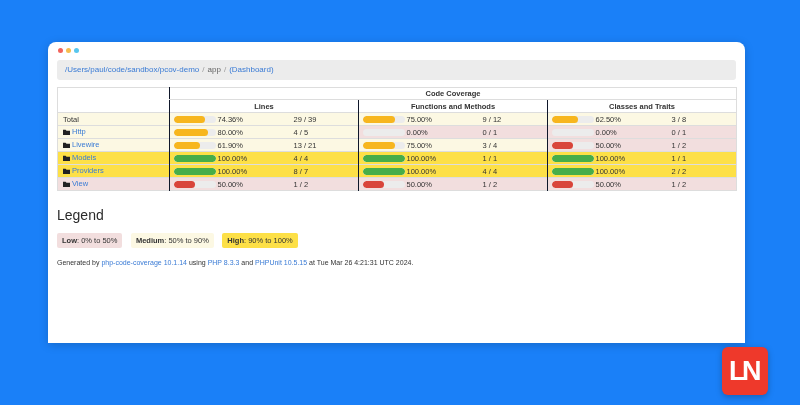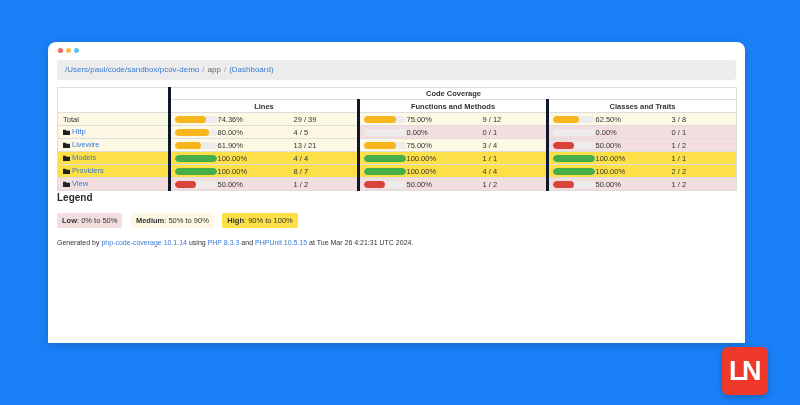--- a/index.html
+++ b/index.html
@@ -33,37 +33,37 @@
     font-size:7.5px; color:#333; border:1px solid #ddd;
   }
   col.c-name { width:112px; }
   col.c-bar { width:48px; } col.c-pct { width:76px; } col.c-ratio { width:65px; }
   th,td { padding:0; font-weight:normal; vertical-align:middle; }
   thead th { font-weight:bold; text-align:center; height:12px; }
   thead tr.group-row th { height:13px; }
   thead tr.title-row th.span-all { border-bottom:1px solid #ddd; }
   tbody tr { border-top:1px solid #ddd; }
   tbody td { height:13px; }
-  .bl { border-left:3px solid #0f172a; }
+  .bl { border-left:1px solid #0f172a; }
   .name-cell { padding-left:5px; text-align:left; white-space:nowrap; }
   .name-cell a { color:#3a7bd5; text-decoration:none; }
   .name-cell .total-label { color:#333; }
   .folder-icon { display:inline-block; vertical-align:-1px; margin-right:2px; }
   .pct-cell, .ratio-cell { text-align:left; padding-right:5px; }
   .bar-cell { padding-left:4px; }
   .bar { width:42px; height:7px; background:#ececec; border-radius:4px; overflow:hidden; }
   .bar-fill { height:100%; border-radius:4px; }
   .fill-warning { background:#f7b61e; }
   .fill-success { background:#47ad49; }
   .fill-danger  { background:#d9443a; }
   .warning { background:#fcf8e3; }
   .success { background:#fde047; }
   .danger  { background:#f2dede; }
   
-  .legend-heading { margin:1px 0 0 9px; font-size:10px; font-weight:700; color:#2b2b2b; }
+  .legend-heading { margin:16px 0 0 9px; font-size:14px; font-weight:400; color:#2b2b2b; }
   .legend-badges { margin:6px 0 8px 9px; }
   .badge { display:inline-block; padding:3px 5px; font-size:7.5px; border-radius:2px; margin-right:4px; color:#333; }
   .badge b { font-weight:bold; }
   
   .generated { margin:11px 0 0 9px; font-size:7px; color:#333; }
   .generated a { color:#3a7bd5; text-decoration:none; }
   
   .ln-logo {
     position:absolute; right:32px; bottom:10px; width:46px; height:48px;
     background:#ee392b; border-radius:6px;

